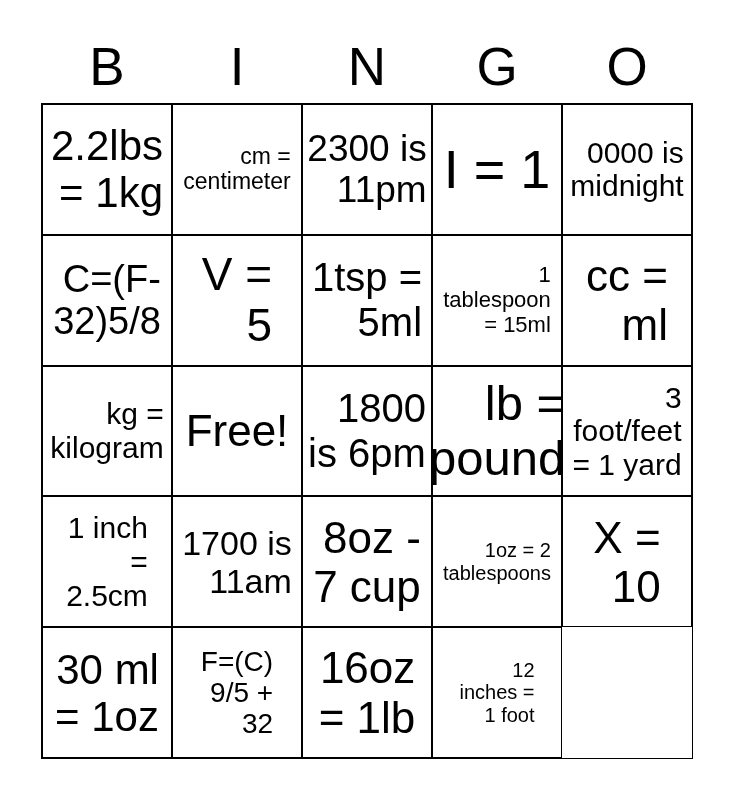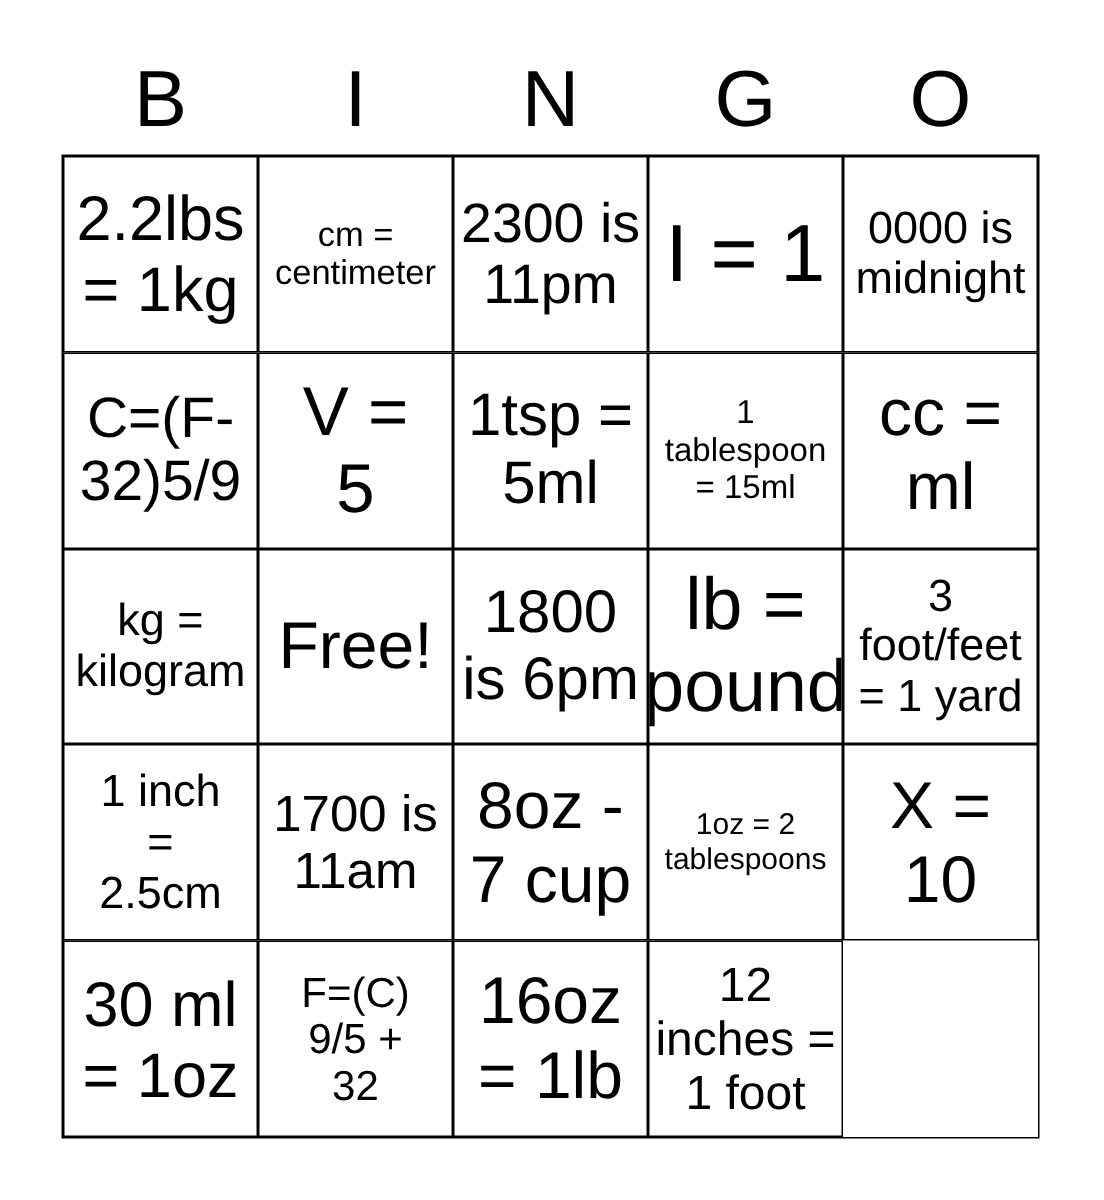--- a/index.html
+++ b/index.html
@@ -31,21 +31,21 @@
     width:652px; height:656px;
     border:1px solid var(--ink);
     display:grid;
     grid-template-columns:repeat(5, 1fr);
     grid-template-rows:repeat(5, 1fr);
     background:var(--bg);
   }
   .bingo-cell {
     border:1px solid var(--ink);
     display:flex; align-items:center; justify-content:center;
-    text-align:center;
+    text-align:right;
     white-space:pre-line;
     line-height:1.12;
     padding:2px;
     color:var(--ink);
     overflow:hidden;
   }
 </style>
 </head>
 <body>
 
@@ -65,21 +65,21 @@
 = 1kg</div>
     <div class="bingo-cell" style="font-size:23px">cm =
 centimeter</div>
     <div class="bingo-cell" style="font-size:37px">2300 is
 11pm</div>
     <div class="bingo-cell" style="font-size:54px">I = 1</div>
 
     <div class="bingo-cell" style="font-size:30px">0000 is
 midnight</div>
     <div class="bingo-cell" style="font-size:38px">C=(F-
-32)5/9</div>
+32)5/8</div>
     <div class="bingo-cell" style="font-size:46px">V =
 5</div>
     <div class="bingo-cell" style="font-size:40px">1tsp =
 5ml</div>
     <div class="bingo-cell" style="font-size:22px">1
 tablespoon
 = 15ml</div>
 
     <div class="bingo-cell" style="font-size:44px">cc =
 ml</div>
@@ -106,18 +106,18 @@
 
     <div class="bingo-cell" style="font-size:44px">X =
 10</div>
     <div class="bingo-cell" style="font-size:42px">30 ml
 = 1oz</div>
     <div class="bingo-cell" style="font-size:28px">F=(C)
 9/5 +
 32</div>
     <div class="bingo-cell" style="font-size:44px">16oz
 = 1lb</div>
-    <div class="bingo-cell" style="font-size:32px">12
+    <div class="bingo-cell" style="font-size:20px">12
 inches =
 1 foot</div>
   </div>
 
 </div>
 
 </body></html>

